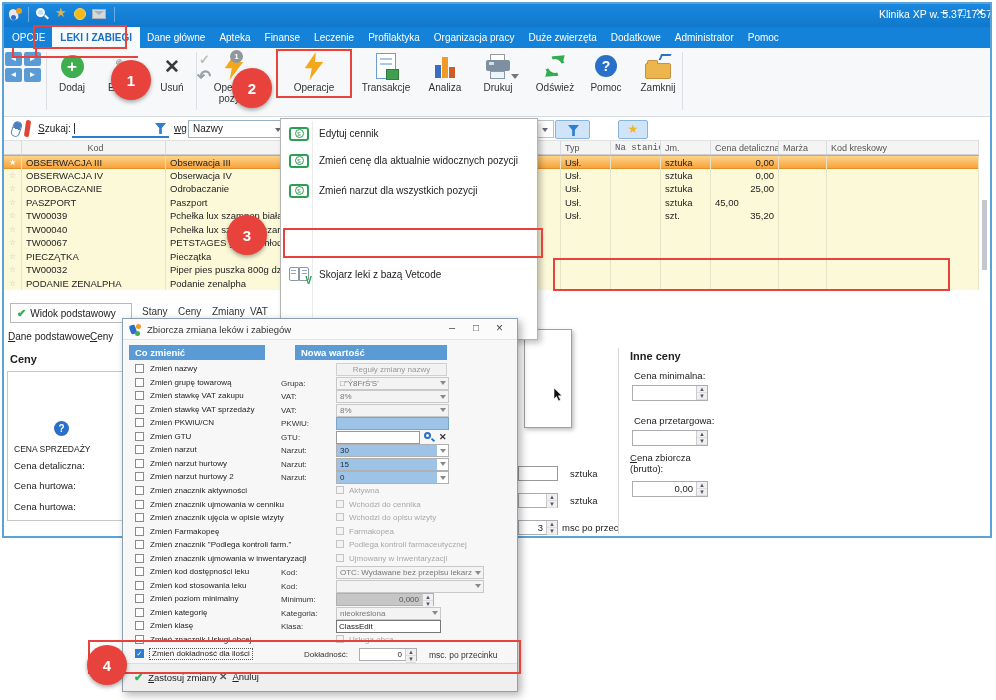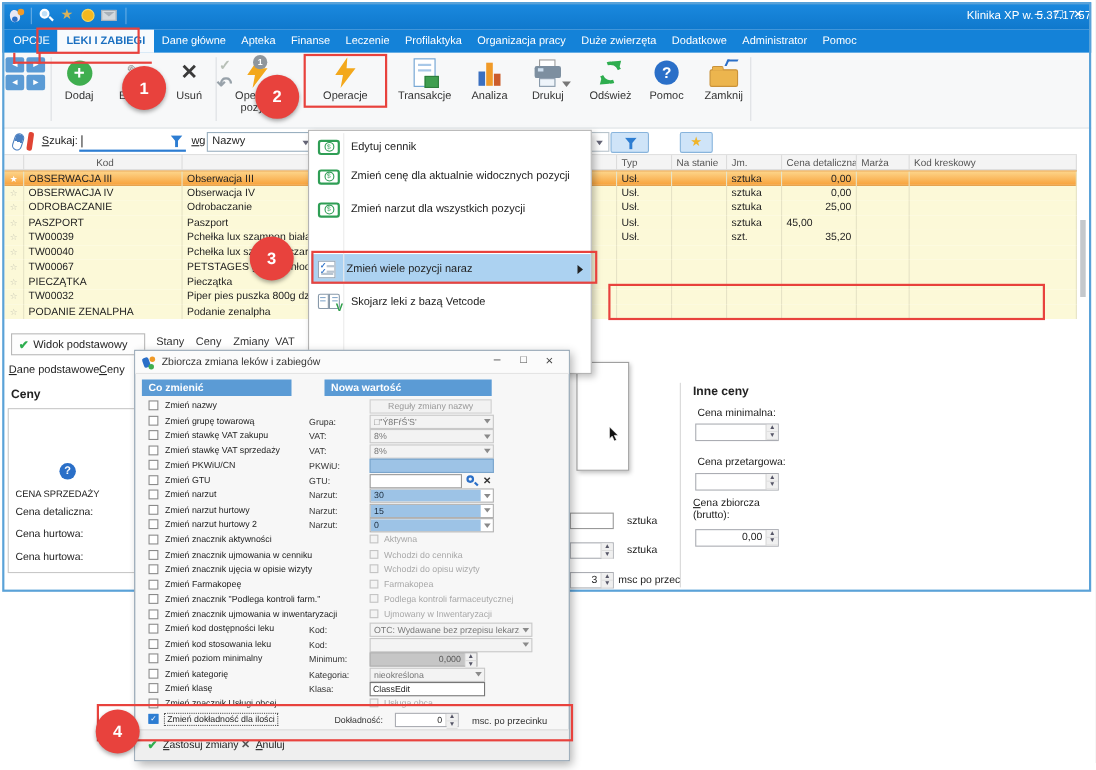--- a/index.html
+++ b/index.html
@@ -224,21 +224,21 @@
     </span>
     <span class="abs" style="left:614px;top:3px;width:30px;height:19px;background:#cfe4f8;border:1px solid #88b4dc;border-radius:2px;text-align:center;line-height:17px;color:#f0b429;font-size:12px">★</span>
   </div>
 
   <div class="abs" id="tablearea" style="left:0;top:0">
       <div style="position: absolute; left: 4px; top: 140px; width: 975px; height: 15px; background: rgb(244, 244, 244); border-bottom: 1px solid rgb(208, 208, 208); border-top: 1px solid rgb(224, 224, 224);">
         <div class="th" style="left: 0px; width: 18px;"></div>
         <div class="th" style="left: 18px; width: 144px; text-align: center;">Kod</div>
         <div class="th" style="left: 162px; width: 395px;"></div>
         <div class="th" style="left: 557px; width: 50px;">Typ</div>
-        <div class="th" style="left: 607px; width: 50px;">Na stanie</div>
+        <div class="th" style="left: 607px; width: 50px; font-family: Liberation Mono, monospace;">Na stanie</div>
         <div class="th" style="left: 657px; width: 50px;">Jm.</div>
         <div class="th" style="left: 707px; width: 68px;">Cena detaliczna</div>
         <div class="th" style="left: 775px; width: 48px;">Marża</div>
         <div class="th" style="left: 823px; width: 152px;">Kod kreskowy</div>
       </div>
       <div class="trow sel" style="top: 155px;">
         <div class="tc" style="left: 0px; width: 18px; color: rgb(255, 255, 255); font-size: 8px; text-align: center;">★</div>
         <div class="tc" style="left: 18px; width: 144px;">OBSERWACJA III</div>
         <div class="tc" style="left: 162px; width: 395px;">Obserwacja III</div>
         <div class="tc" style="left: 557px; width: 50px;">Usł.</div>
@@ -429,31 +429,20 @@
         <span style="position:relative;display:flex;width:20px;height:14px;border:2px solid #2f9e55;border-radius:3px;background:#fff;align-items:center;justify-content:center;flex:none">
           <i style="width:9px;height:9px;border:1px solid #2f9e55;border-radius:50%;font-size:6px;line-height:8px;text-align:center;color:#2f9e55">$</i>
         </span>
         <span>Zmień cenę dla aktualnie widocznych pozycji</span>
       </div>
       <div class="mi" style="top: 58px;">
         <span style="position:relative;display:flex;width:20px;height:14px;border:2px solid #2f9e55;border-radius:3px;background:#fff;align-items:center;justify-content:center;flex:none">
           <i style="width:9px;height:9px;border:1px solid #2f9e55;border-radius:50%;font-size:6px;line-height:8px;text-align:center;color:#2f9e55">$</i>
         </span>
         <span>Zmień narzut dla wszystkich pozycji</span>
-      </div>
-      <div class="mi hl" style="top: 112px;">
-        <span style="position:relative;display:block;width:16px;height:16px;background:#fff;border:1px solid #98a8b8;flex:none">
-          <i style="position:absolute;left:7px;top:3px;width:7px;height:2px;background:#b8c4d0"></i>
-          <i style="position:absolute;left:7px;top:8px;width:7px;height:2px;background:#b8c4d0"></i>
-          <i style="position:absolute;left:1px;top:0;color:#2a6fc8;font-size:7px;font-weight:bold">✓</i>
-          <i style="position:absolute;left:1px;top:5px;color:#2a6fc8;font-size:7px;font-weight:bold">✓</i>
-          <i style="position:absolute;left:2px;bottom:2px;width:11px;height:2px;background:#b8c4d0"></i>
-        </span>
-        <span>Zmień wiele pozycji naraz</span>
-        <i style="position: absolute; right: 7px; width: 0px; height: 0px; border-left: 5px solid rgb(34, 34, 34); border-top: 4px solid transparent; border-bottom: 4px solid transparent;"></i>
       </div>
       <div class="mi" style="top: 142px;">
         <span style="position:relative;display:block;width:20px;height:15px;flex:none">
           <i style="position:absolute;left:0;top:0;width:10px;height:14px;background:#fff;border:1px solid #8899aa;border-radius:2px 0 0 2px"></i>
           <i style="position:absolute;right:0;top:0;width:10px;height:14px;background:#fff;border:1px solid #8899aa;border-radius:0 2px 2px 0"></i>
           <i style="position:absolute;left:2px;top:3px;width:5px;height:1px;background:#88aacc"></i>
           <i style="position:absolute;left:2px;top:6px;width:5px;height:1px;background:#88aacc"></i>
           <i style="position:absolute;right:2px;top:3px;width:5px;height:1px;background:#88aacc"></i>
           <i style="position:absolute;right:2px;top:6px;width:5px;height:1px;background:#88aacc"></i>
           <i style="position:absolute;right:-3px;bottom:-4px;color:#2e9e4a;font-weight:bold;font-size:10px">V</i>

